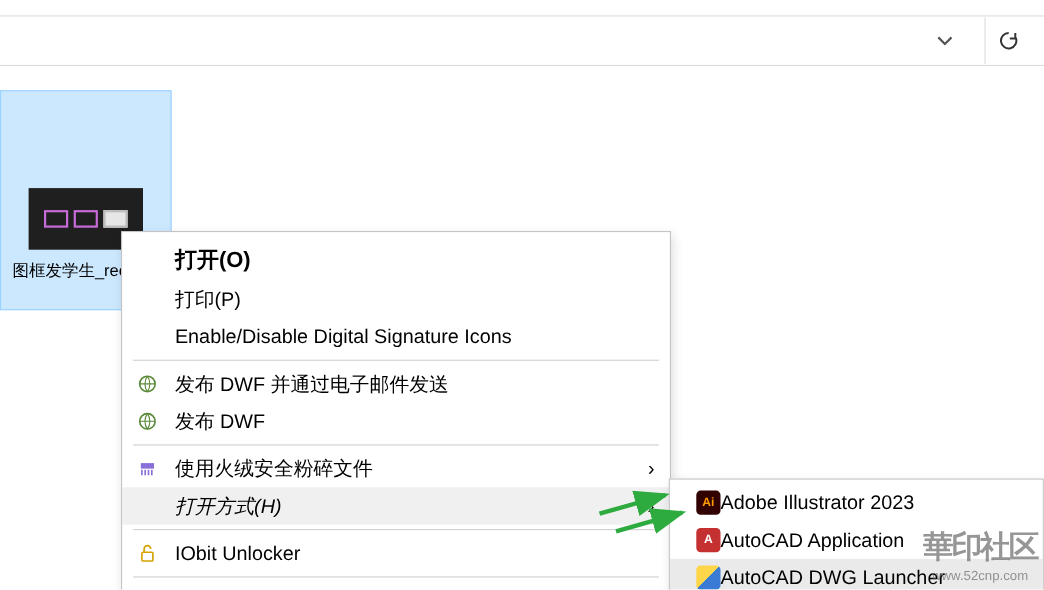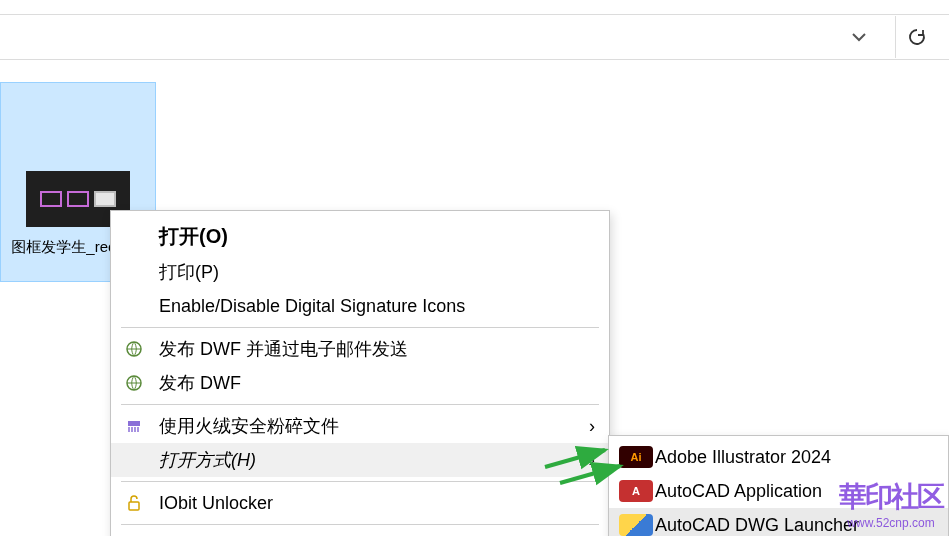--- a/index.html
+++ b/index.html
@@ -21,27 +21,27 @@
   .ctx-item { display:flex; align-items:center; height: 34px; padding: 0 14px 0 48px; position:relative; font-size: 18px; }
   .ctx-item.tall { height: 38px; font-size: 20px; }
   .ctx-item.hover { background:#f0f0f0;font-style:italic; }
   .ctx-sep { height:1px; background:#d0d0d0; margin: 4px 10px; }
   .ctx-icon { position:absolute; left:12px; width:22px; height:22px; display:flex; align-items:center; justify-content:center; }
   .ctx-arrow { margin-left:auto; font-size:18px; }
 
   .submenu { position:absolute; left: 608px; top: 375px; width: 341px; background:#fff; border:1px solid #c4c4c4; box-shadow: 2px 4px 10px rgba(0,0,0,.15); padding: 4px 0; }
   .sub-item { display:flex; align-items:center; height: 34px; padding: 0 12px 0 46px; position:relative; font-size: 18px; }
   .sub-item.hover { background:#eaeaea; }
-  .sub-icon { position:absolute; left:10px; width:34px; height:22px; border-radius:4px; display:flex; align-items:center; justify-content:center; font-size:11px; font-weight:bold; color:#fff; }
+  .sub-icon { position:absolute; left:24px; width:22px; height:22px; border-radius:4px; display:flex; align-items:center; justify-content:center; font-size:11px; font-weight:bold; color:#fff; }
   .ai-icon { background:#310000; color:#ff9a00; }
   .ac-icon { background:#c53030; }
   .dwg-icon { background:linear-gradient(135deg,#ffd54a 50%,#3a7bd5 50%); }
 
   .arrow-annot { position:absolute; pointer-events:none; }
-  .watermark { position:absolute; right:6px; bottom:6px; display:flex; flex-direction:column; align-items:center; color:#6d28d9; opacity:.75; font-size:12px; pointer-events:none; }
+  .watermark { position:absolute; right:6px; bottom:6px; display:flex; flex-direction:column; align-items:center; color:#737373; opacity:.75; font-size:12px; pointer-events:none; }
   .watermark .logo { font-size:28px; font-weight:bold; letter-spacing:-2px; }
 </style>
 </head>
 <body>
 
 <div class="toolbar"></div>
 
 <div class="addressbar">
   <div class="addr-drop">
     <svg width="16" height="16" viewBox="0 0 16 16">
@@ -123,21 +123,21 @@
     <div class="ctx-item">
       <span class="ctx-icon"></span>
       <span>添加到压缩文件(A)...</span>
     </div>
 
   </div>
 
   <div class="submenu">
     <div class="sub-item">
       <span class="sub-icon ai-icon">Ai</span>
-      <span>Adobe Illustrator 2024</span>
+      <span>Adobe Illustrator 2023</span>
     </div>
     <div class="sub-item">
       <span class="sub-icon ac-icon">A</span>
       <span>AutoCAD Application</span>
     </div>
     <div class="sub-item hover">
       <span class="sub-icon dwg-icon"></span>
       <span>AutoCAD DWG Launcher</span>
     </div>
 

